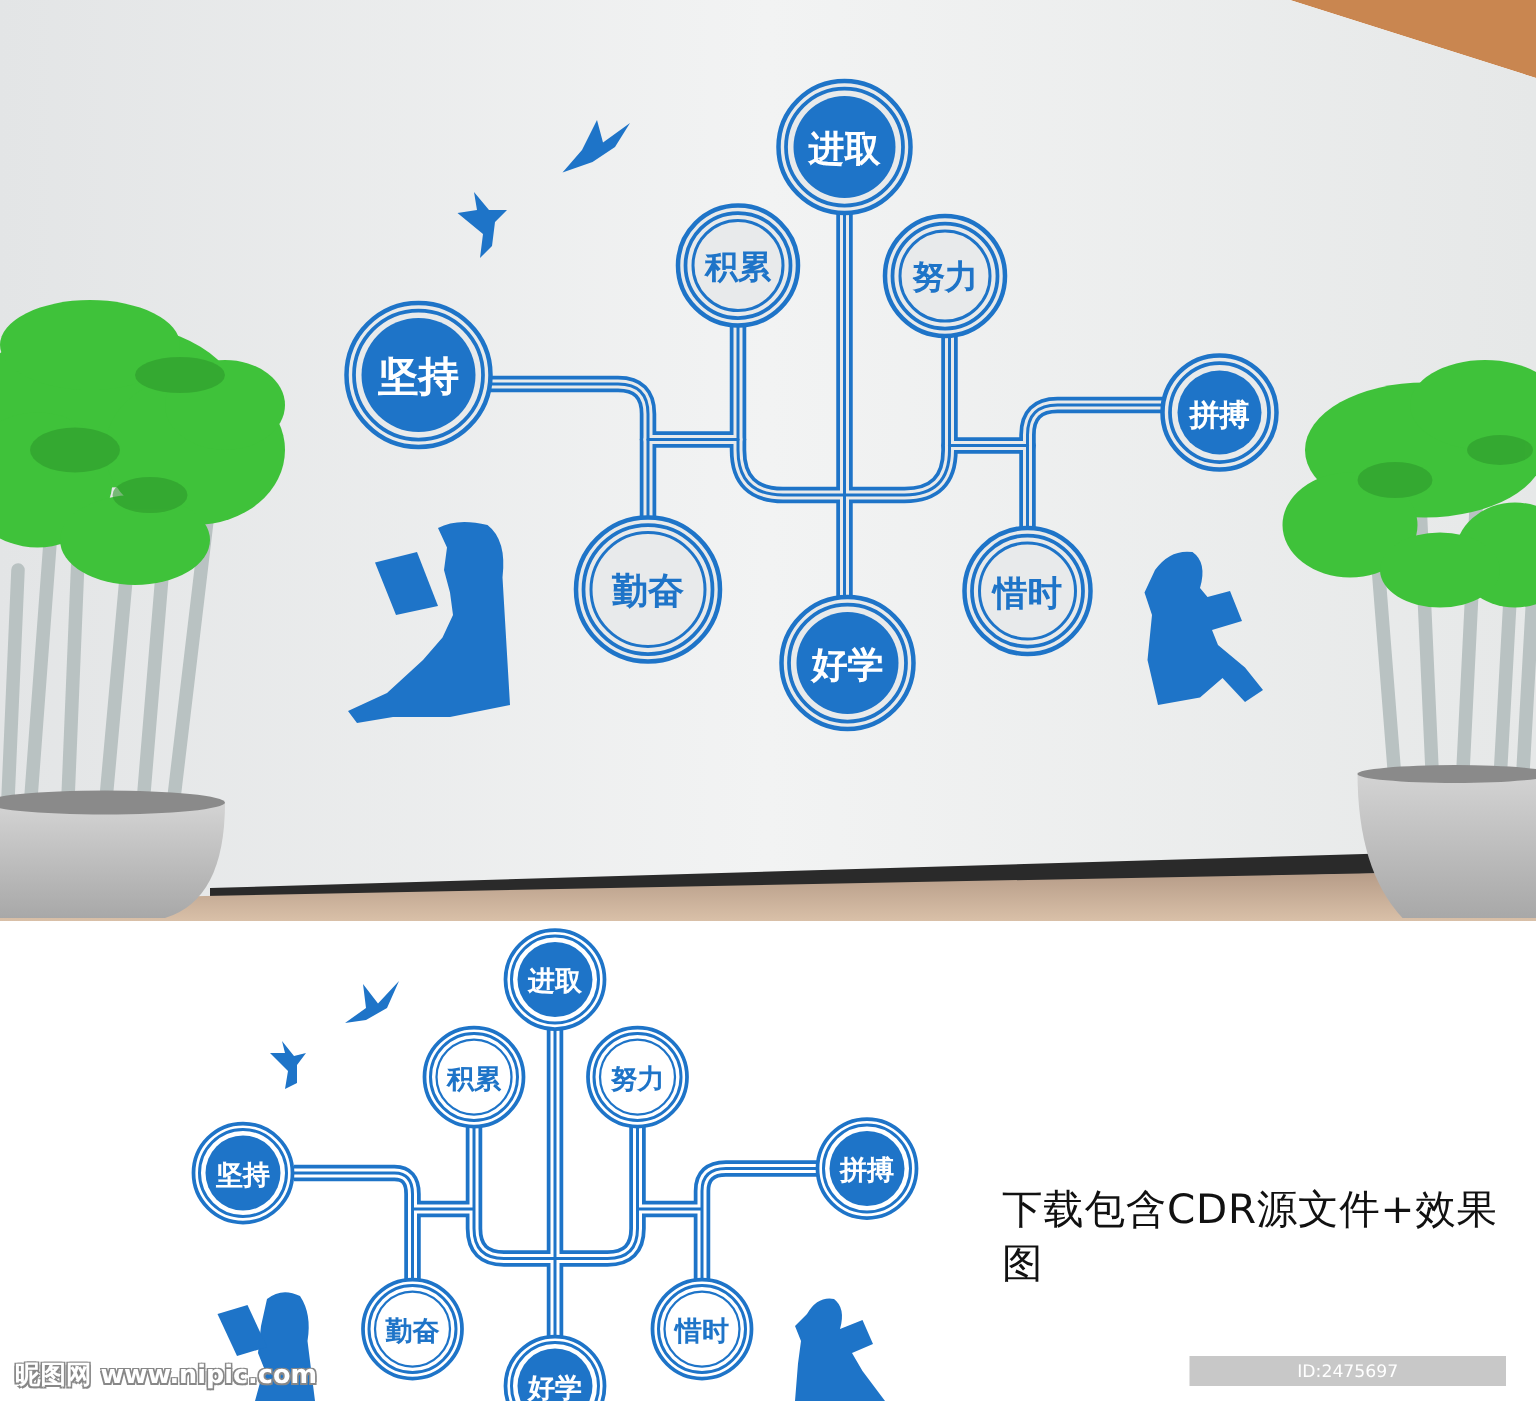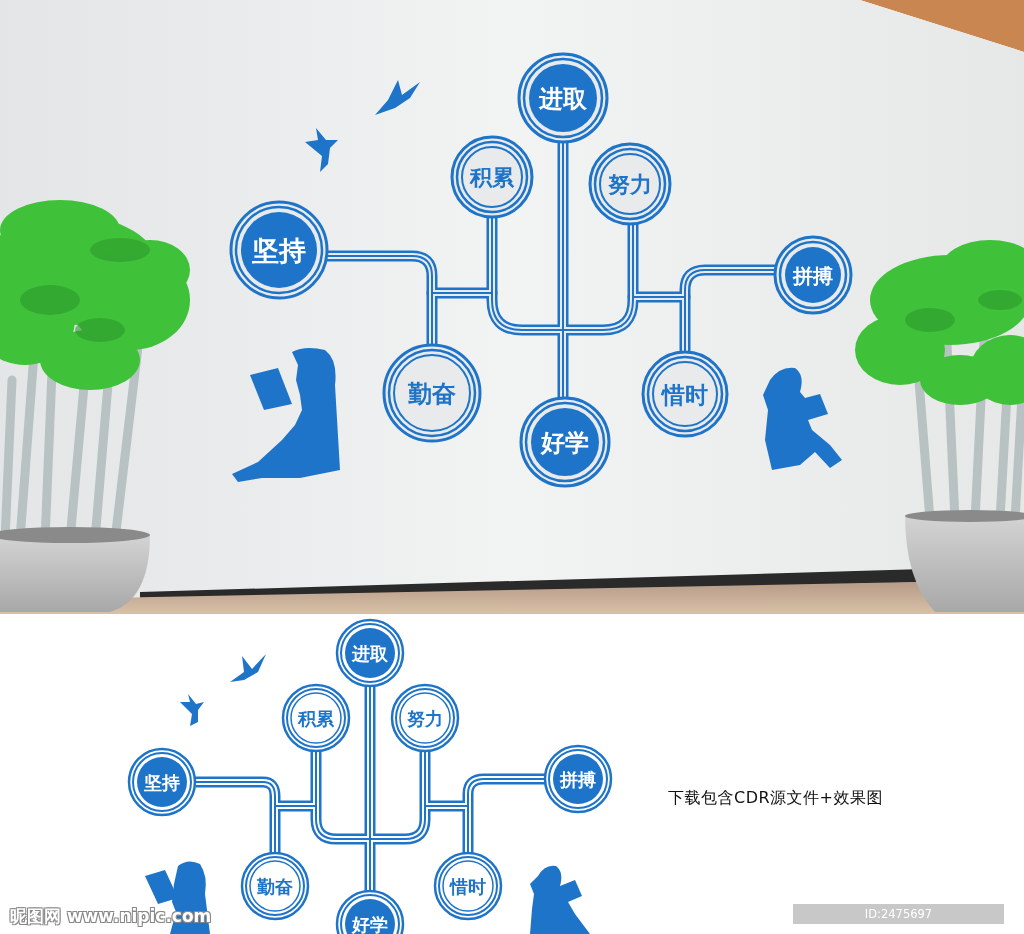--- a/index.html
+++ b/index.html
@@ -1,20 +1,20 @@
 <!DOCTYPE html>
 <html><head>
 <meta charset="utf-8">
 <style>
   html, body { margin:0; padding:0; }
   body { width:1024px; height:934px; position:relative; overflow:hidden; background:#ffffff; font-family:"DejaVu Sans", sans-serif; }
   .scene { position:absolute; left:0; top:0; width:1024px; height:614px; overflow:hidden; }
   .scene svg, .flat svg { position:absolute; left:0; top:0; }
   .flat { position:absolute; left:0; top:614px; width:1024px; height:320px; background:#ffffff; }
-  .caption { position:absolute; left:668px; top:788px; font-size:16px; color:#111; letter-spacing:0.5px; font-family:"DejaVu Sans", sans-serif; }
+  .caption { position:absolute; left:668px; top:788px; font-size:27px; color:#111; letter-spacing:0.5px; font-family:"DejaVu Sans", sans-serif; }
   .watermark { position:absolute; left:10px; top:905px; font-size:17px; color:#fff; font-weight:bold;
     text-shadow: -1px -1px 0 #888, 1px -1px 0 #888, -1px 1px 0 #888, 1px 1px 0 #888; font-family:"DejaVu Sans", sans-serif; }
   .idbar { position:absolute; left:793px; top:904px; width:211px; height:20px; background:#c8c8c8; color:#fff; font-size:11.5px; line-height:20px; text-align:center; font-family:"DejaVu Sans", sans-serif; }
   .lbl { font-family:"DejaVu Sans", sans-serif; font-weight:bold; }
 </style>
 </head>
 <body>
 
 <div class="scene">
   <svg width="1024" height="614" viewBox="0 0 1024 614">

